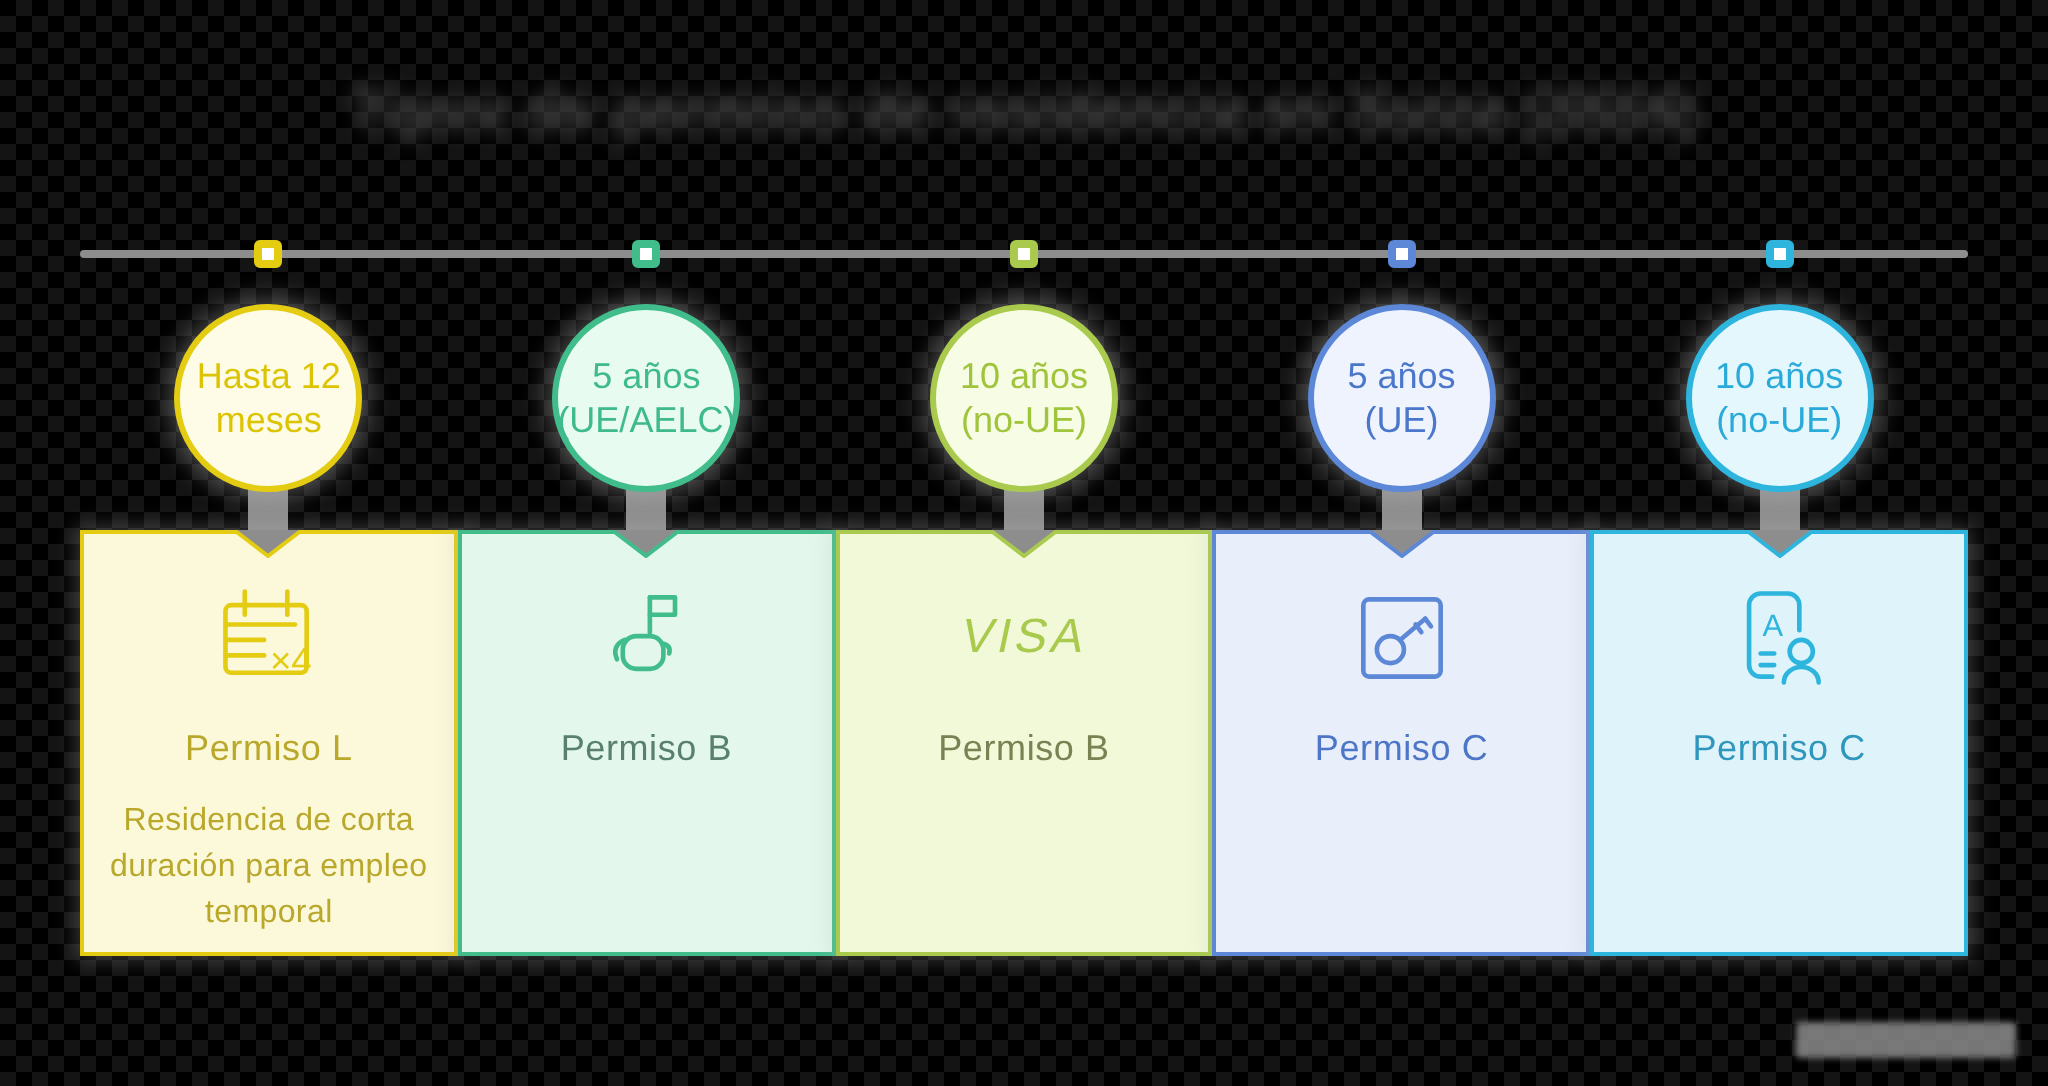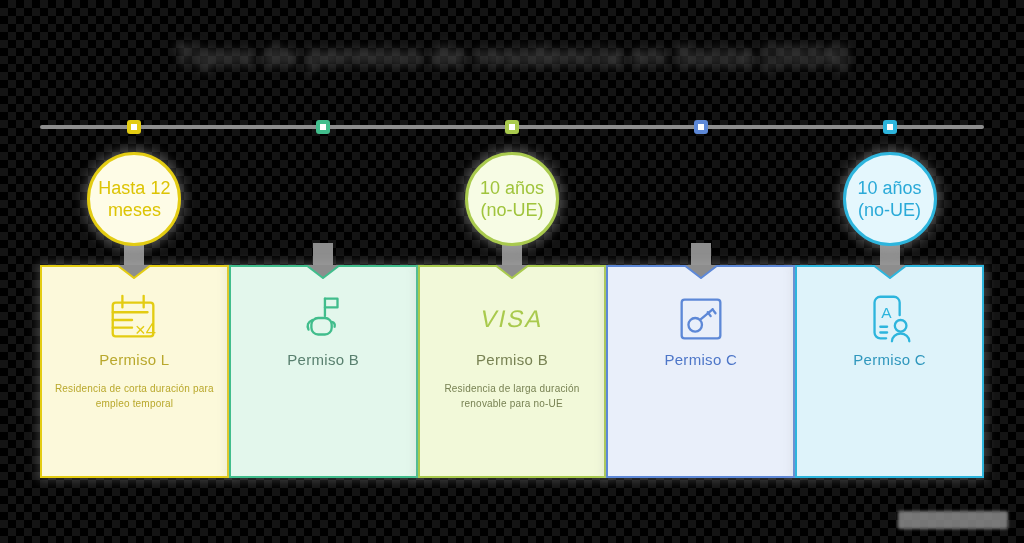--- a/index.html
+++ b/index.html
@@ -46,22 +46,22 @@
   }
   .notch{position:absolute;top:-2px;left:50%;transform:translateX(-50%);display:block;}
   .card-inner{padding:20px 10px 0;text-align:center;}
   .icon-box{height:64px;display:flex;align-items:center;justify-content:center;color:var(--accent);}
   .icon-box svg{stroke:currentColor;fill:none;stroke-width:2.4;stroke-linecap:round;stroke-linejoin:round;}
   .icon-box svg text{stroke:none;fill:currentColor;}
   .visa-word{
     font-size:24px;font-weight:500;letter-spacing:2px;color:var(--accent);
     transform:skewX(-12deg);display:inline-block;
   }
-  .permit{font-size:15px;letter-spacing:.3px;color:var(--card-text);}
-  .desc{margin:14px auto 0;max-width:172px;font-size:10px;line-height:1.45;letter-spacing:.2px;color:var(--card-text);}
+  .permit{margin-top:13px;font-size:18px;letter-spacing:.3px;color:var(--card-text);}
+  .desc{margin:14px auto 0;max-width:172px;font-size:16px;line-height:1.45;letter-spacing:.2px;color:var(--card-text);}
   .watermark{
     position:absolute;right:16px;bottom:14px;width:110px;height:18px;
     background:#8b8b8b;border-radius:2px;filter:blur(1.5px);opacity:.85;
   }
 </style>
 </head>
 <body>
 
 <div class="canvas">
 
@@ -92,20 +92,21 @@
             </svg>
           </div>
           <div class="permit">Permiso L</div>
           <div class="desc">Residencia de corta duración para empleo temporal</div>
         </div>
       </div>
     </div>
 
     <div class="col" style="--accent: #41bd8c; --circle-fill: #e8fbf1; --circle-text: #3eba8b; --card-fill: #e3f7ec; --card-text: #59806f;">
       <div class="marker"></div>
+      <div class="circle">5 años (UE/AELC)</div>
       <div class="connector"></div>
       <div class="card">
         <svg class="notch" width="36" height="14">
           <path d="M1 0 L18 13 L35 0" fill="#8d8d8d" stroke="var(--accent)" stroke-width="2"></path>
         </svg>
         <div class="card-inner">
           <div class="icon-box">
             <svg width="58" height="58" viewBox="0 0 60 60">
               <path d="M32 27 V9"></path>
               <path d="M32 9 h13 v9 h-13"></path>
@@ -125,27 +126,27 @@
       <div class="connector"></div>
       <div class="card">
         <svg class="notch" width="36" height="14">
           <path d="M1 0 L18 13 L35 0" fill="#8d8d8d" stroke="var(--accent)" stroke-width="2"></path>
         </svg>
         <div class="card-inner">
           <div class="icon-box">
             <span class="visa-word">VISA</span>
           </div>
           <div class="permit">Permiso B</div>
-          <div class="desc">Residencia de larga duración renovable para no-UE</div>
         </div>
       </div>
     </div>
 
     <div class="col" style="--accent: #5d88d7; --circle-fill: #eef3fd; --circle-text: #4b77ca; --card-fill: #e9effa; --card-text: #4d76c8;">
       <div class="marker"></div>
+      <div class="circle">5 años (UE)</div>
       <div class="connector"></div>
       <div class="card">
         <svg class="notch" width="36" height="14">
           <path d="M1 0 L18 13 L35 0" fill="#8d8d8d" stroke="var(--accent)" stroke-width="2"></path>
         </svg>
         <div class="card-inner">
           <div class="icon-box">
             <svg width="58" height="58" viewBox="0 0 60 60">
               <rect x="10" y="10" width="40" height="40" rx="3"></rect>
               <circle cx="24" cy="36" r="7"></circle>

